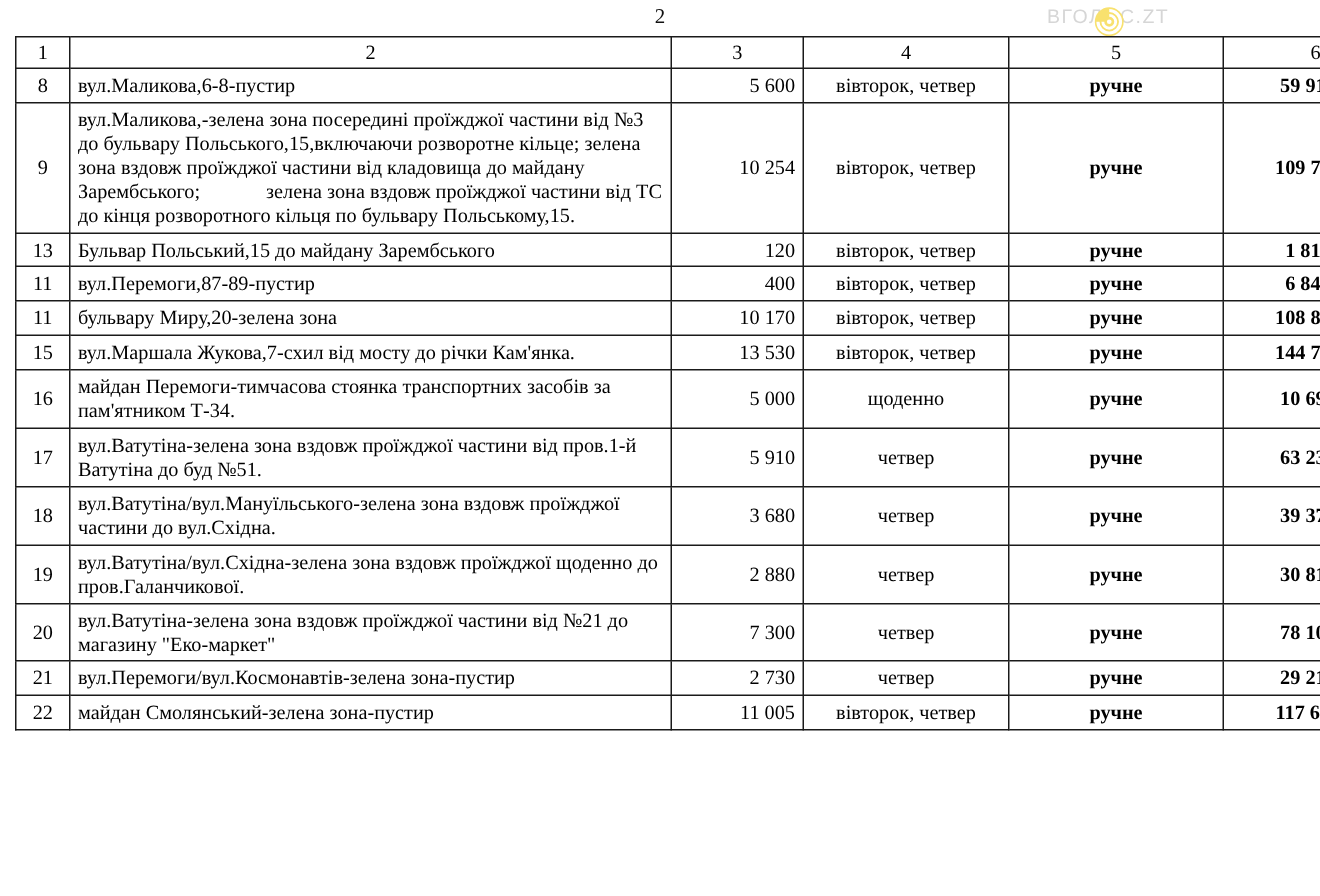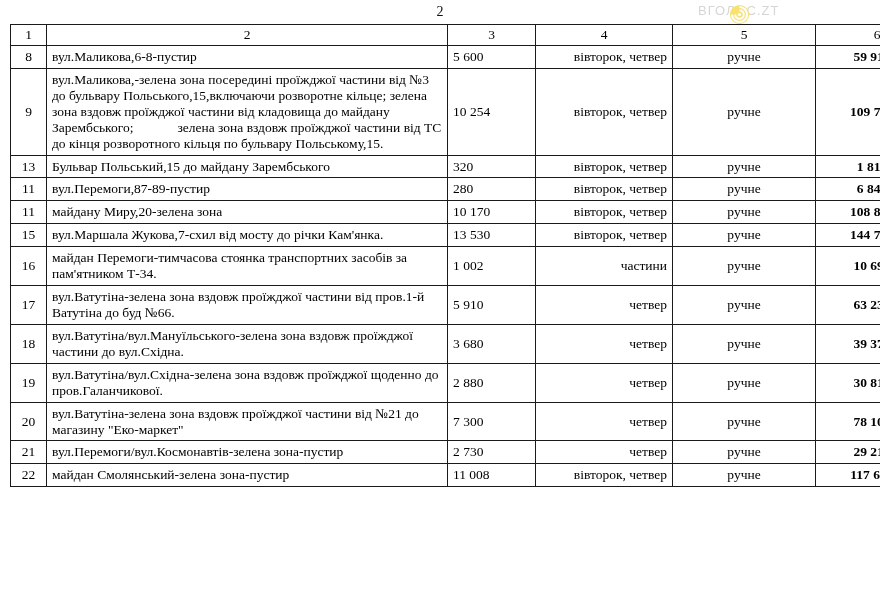--- a/index.html
+++ b/index.html
@@ -72,23 +72,23 @@
   }
   table.doc-table td {
     border: 1.1px solid #1a1a1a;
     padding: 3px 5px;
     vertical-align: middle;
     line-height: 1.18;
     font-family: "Liberation Serif", "DejaVu Serif", serif;
   }
   .c1 { width: 25px;  text-align: center; }
   .c2 { width: 390px; text-align: left;  }
-  .c3 { width: 77px;  text-align: left; }
-  .c4 { width: 126px; text-align: right; }
-  .c5 { width: 132px; text-align: center; }
+  .c3 { width: 77px;  text-align: right; }
+  .c4 { width: 126px; text-align: center; }
+  .c5 { width: 132px; text-align: center; font-weight: bold; }
   .c6 { width: 112px; text-align: center; font-weight: bold; }
   tr.header-row td {
     text-align: center;
     font-weight: normal;
     height: 18px;
     padding-top: 1px;
     padding-bottom: 1px;
   }
   tr.header-row td.c6 { font-weight: normal; }
   td.desc { padding-left: 6px; padding-right: 6px; }
@@ -136,65 +136,65 @@
         <td class="c2 desc"><span>вул.Маликова,-зелена зона посередині проїжджої частини від №3 до бульвару Польського,15,включаючи розворотне кільце; зелена зона вздовж проїжджої частини від кладовища до майдану Зарембського;</span><span class="gap"></span><span>зелена зона вздовж проїжджої частини від ТС до кінця розворотного кільця по бульвару Польському,15.</span></td>
         <td class="c3">10 254</td>
         <td class="c4">вівторок, четвер</td>
         <td class="c5">ручне</td>
         <td class="c6">109 716,9</td>
       </tr>
 
       <tr>
         <td class="c1">13</td>
         <td class="c2 desc">Бульвар Польський,15 до майдану Зарембського</td>
-        <td class="c3">320</td>
+        <td class="c3">120</td>
         <td class="c4">вівторок, четвер</td>
         <td class="c5">ручне</td>
         <td class="c6">1 819,0</td>
       </tr>
 
       <tr>
         <td class="c1">11</td>
         <td class="c2 desc">вул.Перемоги,87-89-пустир</td>
-        <td class="c3">280</td>
+        <td class="c3">400</td>
         <td class="c4">вівторок, четвер</td>
         <td class="c5">ручне</td>
         <td class="c6">6 847,9</td>
       </tr>
 
       <tr>
         <td class="c1">11</td>
-        <td class="c2 desc">майдану Миру,20-зелена зона</td>
+        <td class="c2 desc">бульвару Миру,20-зелена зона</td>
         <td class="c3">10 170</td>
         <td class="c4">вівторок, четвер</td>
         <td class="c5">ручне</td>
         <td class="c6">108 818,1</td>
       </tr>
 
       <tr>
         <td class="c1">15</td>
         <td class="c2 desc">вул.Маршала Жукова,7-схил від мосту до річки Кам'янка.</td>
         <td class="c3">13 530</td>
         <td class="c4">вівторок, четвер</td>
         <td class="c5">ручне</td>
         <td class="c6">144 769,8</td>
       </tr>
 
       <tr>
         <td class="c1">16</td>
         <td class="c2 desc">майдан Перемоги-тимчасова стоянка транспортних засобів за пам'ятником Т-34.</td>
-        <td class="c3">1 002</td>
-        <td class="c4">частини</td>
+        <td class="c3">5 000</td>
+        <td class="c4">щоденно</td>
         <td class="c5">ручне</td>
         <td class="c6">10 699,9</td>
       </tr>
 
       <tr>
         <td class="c1">17</td>
-        <td class="c2 desc">вул.Ватутіна-зелена зона вздовж проїжджої частини від пров.1-й Ватутіна до буд №66.</td>
+        <td class="c2 desc">вул.Ватутіна-зелена зона вздовж проїжджої частини від пров.1-й Ватутіна до буд №51.</td>
         <td class="c3">5 910</td>
         <td class="c4">четвер</td>
         <td class="c5">ручне</td>
         <td class="c6">63 236,5</td>
       </tr>
 
       <tr>
         <td class="c1">18</td>
         <td class="c2 desc">вул.Ватутіна/вул.Мануїльського-зелена зона вздовж проїжджої частини до вул.Східна.</td>
         <td class="c3">3 680</td>
@@ -226,20 +226,20 @@
         <td class="c2 desc">вул.Перемоги/вул.Космонавтів-зелена зона-пустир</td>
         <td class="c3">2 730</td>
         <td class="c4">четвер</td>
         <td class="c5">ручне</td>
         <td class="c6">29 210,8</td>
       </tr>
 
       <tr>
         <td class="c1">22</td>
         <td class="c2 desc">майдан Смолянський-зелена зона-пустир</td>
-        <td class="c3">11 008</td>
+        <td class="c3">11 005</td>
         <td class="c4">вівторок, четвер</td>
         <td class="c5">ручне</td>
         <td class="c6">117 699,0</td>
       </tr>
     </tbody>
   </table>
 </div>
 
 </body></html>

